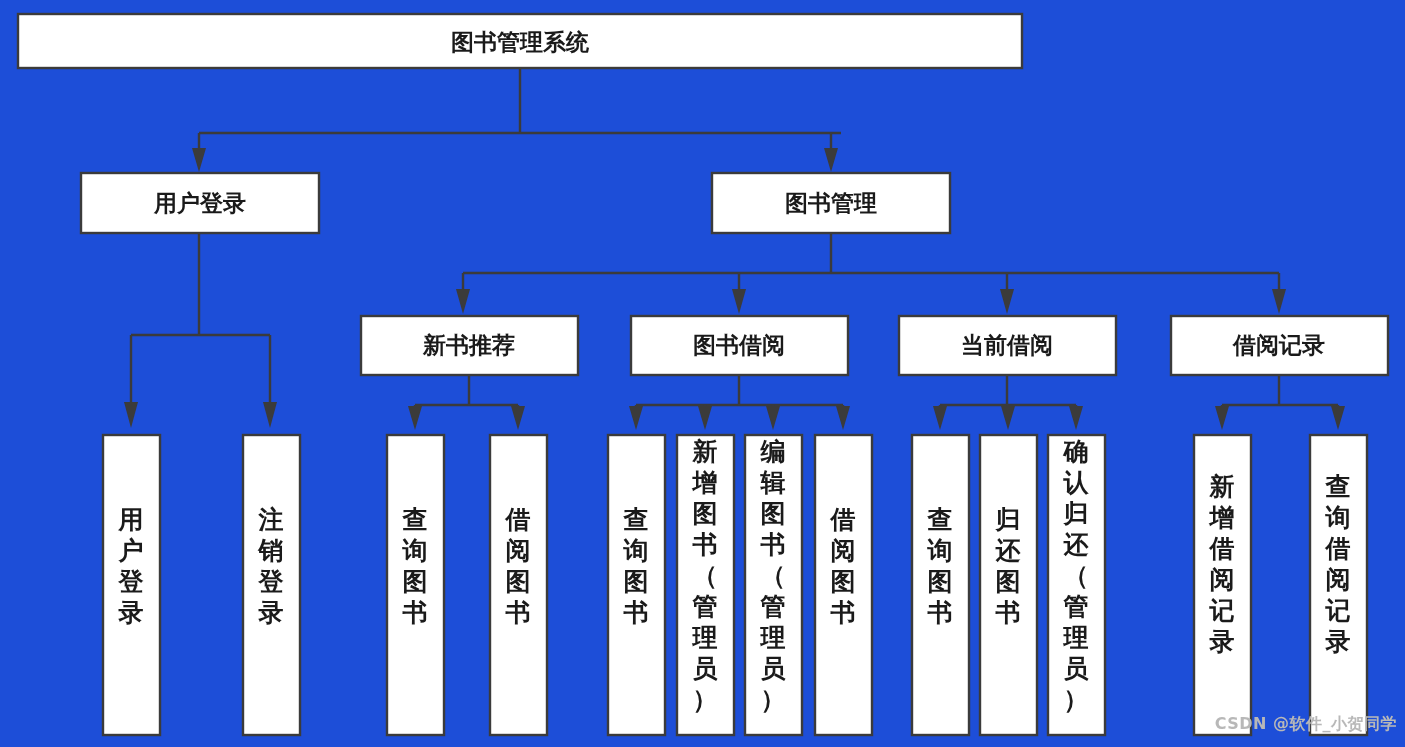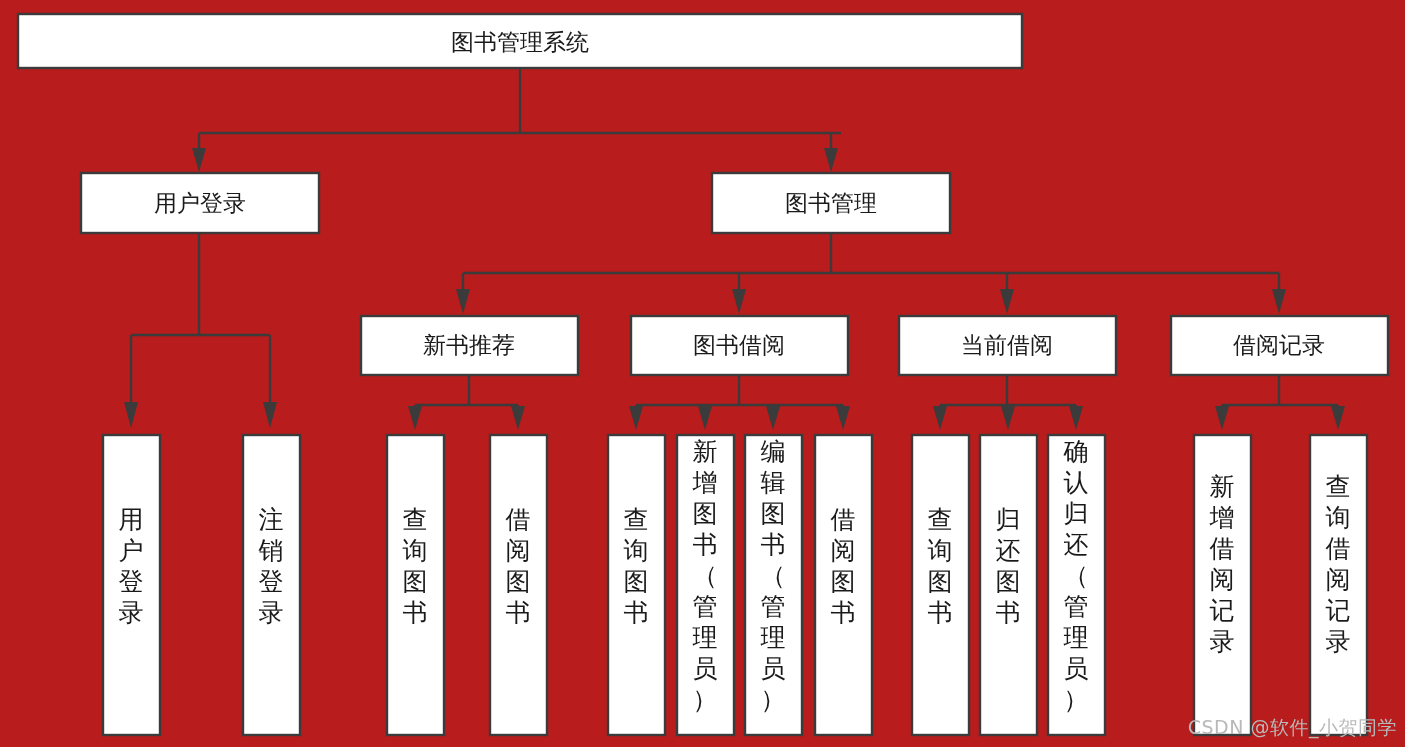--- a/index.html
+++ b/index.html
@@ -10,21 +10,22 @@
   body {
     width: 1405px;
     height: 747px;
     font-family: "DejaVu Sans", "Liberation Sans", sans-serif;
     overflow: hidden;
   }
   #diagram-root {
     position: relative;
     width: 1405px;
     height: 747px;
-    background: #b91c1c;
+    background: #1d4ed8;
+    font-weight: bold;
   }
   svg#tree-svg {
     position: absolute;
     left: 0;
     top: 0;
     width: 1405px;
     height: 747px;
   }
   .node-box {
     fill: #ffffff;
@@ -50,23 +51,23 @@
     fill: none;
     stroke-linecap: butt;
   }
   .arrow-head {
     fill: #3b3b3b;
     stroke: none;
   }
   #watermark {
     position: absolute;
     right: 8px;
-    bottom: 6px;
-    font-family: "DejaVu Sans", "Liberation Sans", sans-serif;
-    font-size: 19px;
+    bottom: 12px;
+    font-family: "DejaVu Sans", "Liberation Sans", sans-serif;
+    font-size: 16px;
     color: #b8b8b8;
     white-space: nowrap;
     letter-spacing: 0.5px;
     pointer-events: none;
   }
 </style>
 </head>
 <body>
 
 <div id="diagram-root">

